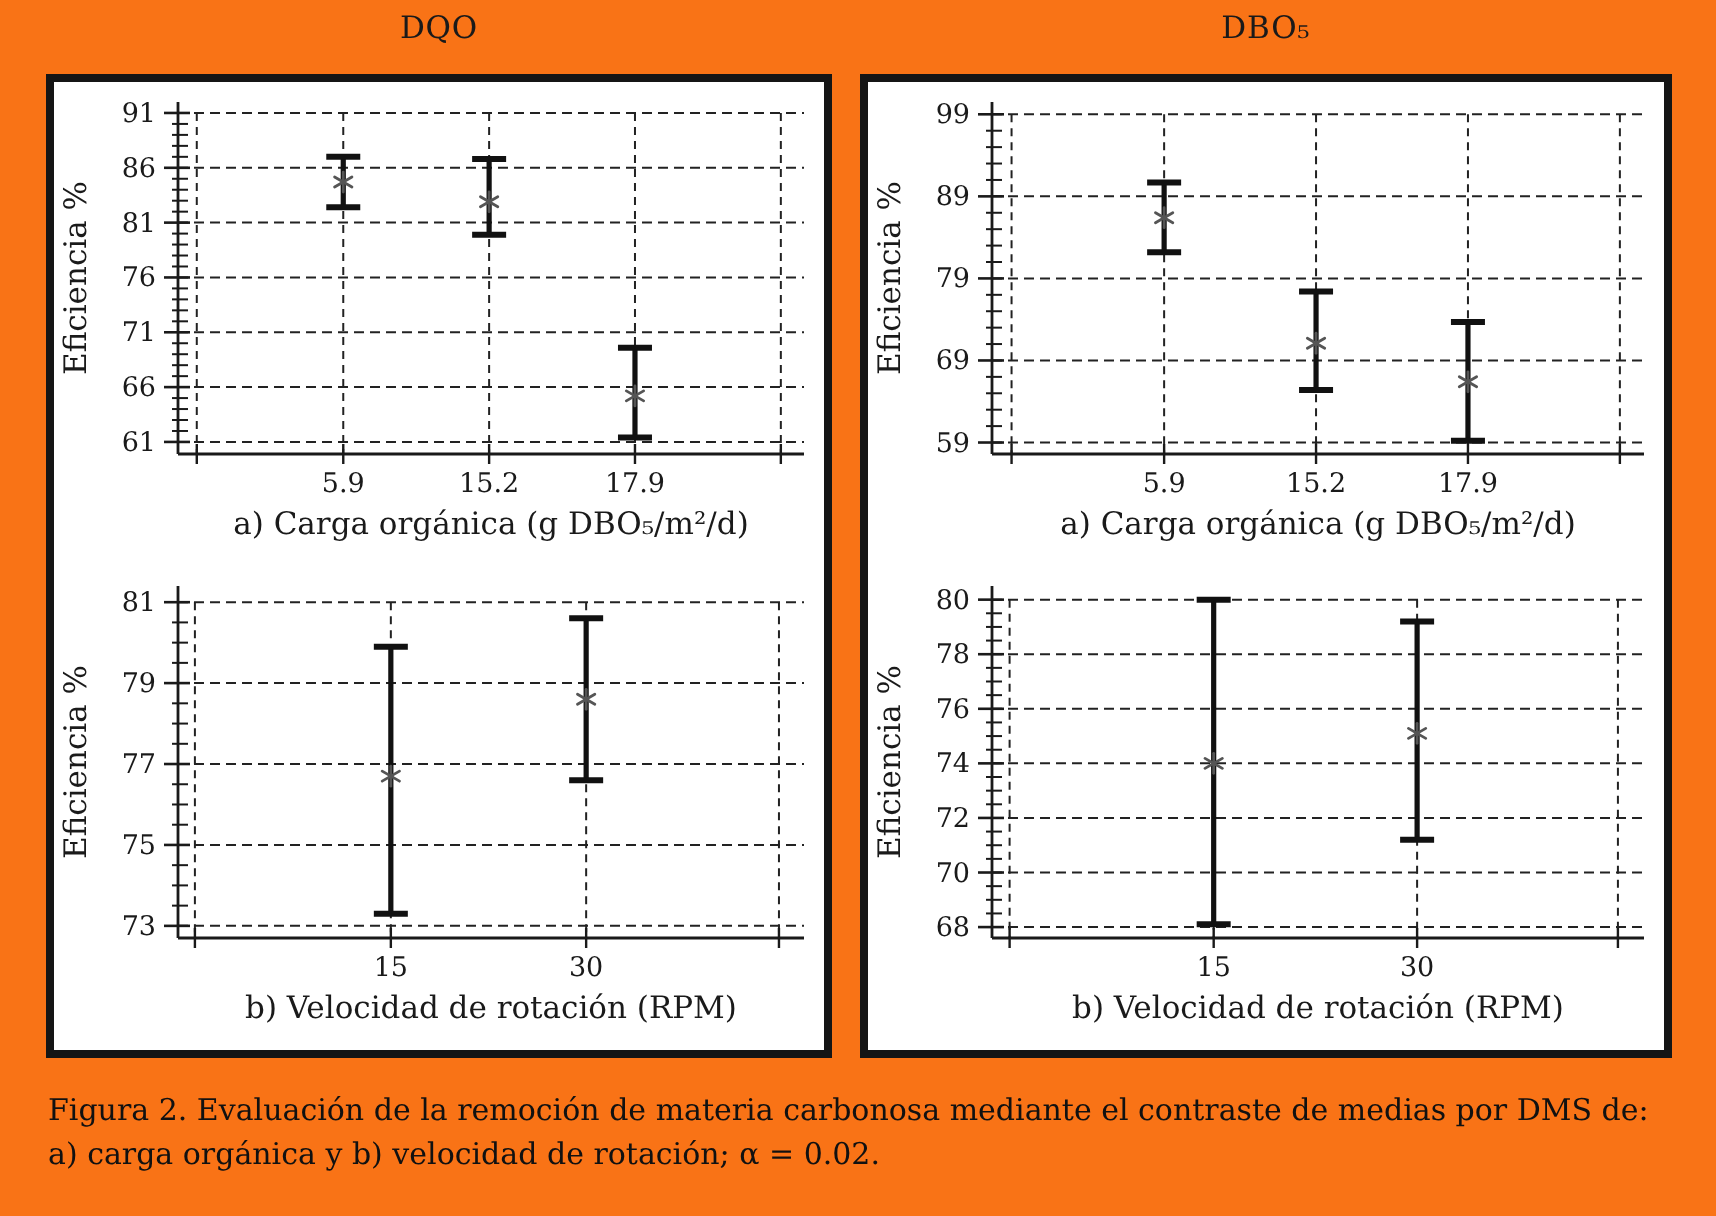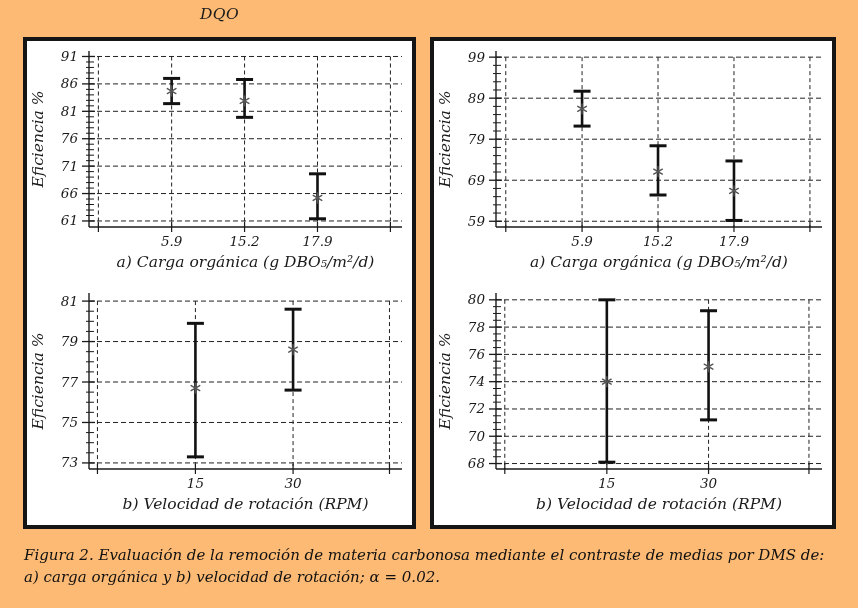--- a/index.html
+++ b/index.html
@@ -1,36 +1,37 @@
 <!DOCTYPE html>
 <html><head>
 <meta charset="utf-8">
 <style>
   html,body{margin:0;padding:0;background:#ffffff;}
   .fig{
-    position:relative;width:858px;height:608px;background:#fdba74;
-    font-family:"DejaVu Serif","Liberation Serif",serif;color:#1a1a1a;overflow:hidden;font-style:italic;
+    position:relative;width:858px;height:608px;background:#f97316;
+    font-family:"DejaVu Serif","Liberation Serif",serif;color:#1a1a1a;overflow:hidden;
   }
   .ptitle{position:absolute;top:5px;text-align:center;font-size:15.5px;letter-spacing:.4px;}
   #pt-left{left:23px;width:393px;}
   #pt-right{left:430px;width:406px;}
   .panel{position:absolute;top:37px;border:4px solid #151515;background:#ffffff;}
   #panel-left{left:23px;width:385px;height:484px;}
   #panel-right{left:430px;width:398px;height:484px;}
   svg{display:block;}
   svg text{font-family:"DejaVu Serif","Liberation Serif",serif;}
   .caption{position:absolute;top:544px;left:0;width:858px;text-align:left;
            font-size:15px;line-height:22px;color:#111;margin-left:24px;}
 </style>
 </head>
 <body>
 
 <div class="fig">
 
   <div class="ptitle" id="pt-left">DQO</div>
+  <div class="ptitle" id="pt-right">DBO₅</div>
 
   <div class="panel" id="panel-left">
     <svg id="c0" width="385" height="242">
         <line x1="62" y1="179.9688473520249" x2="375" y2="179.9688473520249" stroke="#222222" stroke-width="1" stroke-dasharray="5 3"></line>
         <line x1="62" y1="152.55451713395638" x2="375" y2="152.55451713395638" stroke="#222222" stroke-width="1" stroke-dasharray="5 3"></line>
         <line x1="62" y1="125.14018691588785" x2="375" y2="125.14018691588785" stroke="#222222" stroke-width="1" stroke-dasharray="5 3"></line>
         <line x1="62" y1="97.72585669781931" x2="375" y2="97.72585669781931" stroke="#222222" stroke-width="1" stroke-dasharray="5 3"></line>
         <line x1="62" y1="70.31152647975078" x2="375" y2="70.31152647975078" stroke="#222222" stroke-width="1" stroke-dasharray="5 3"></line>
         <line x1="62" y1="42.89719626168224" x2="375" y2="42.89719626168224" stroke="#222222" stroke-width="1" stroke-dasharray="5 3"></line>
         <line x1="62" y1="15.482866043613711" x2="375" y2="15.482866043613711" stroke="#222222" stroke-width="1" stroke-dasharray="5 3"></line>

